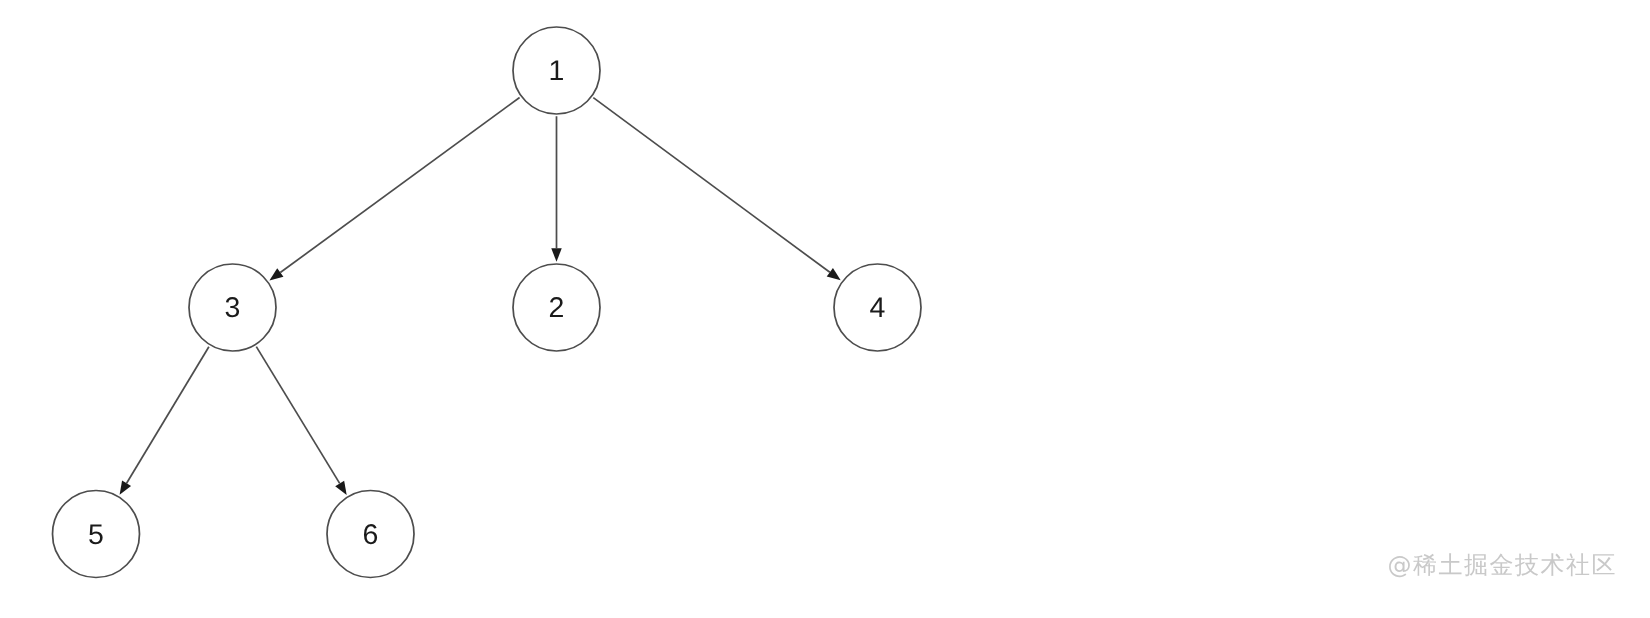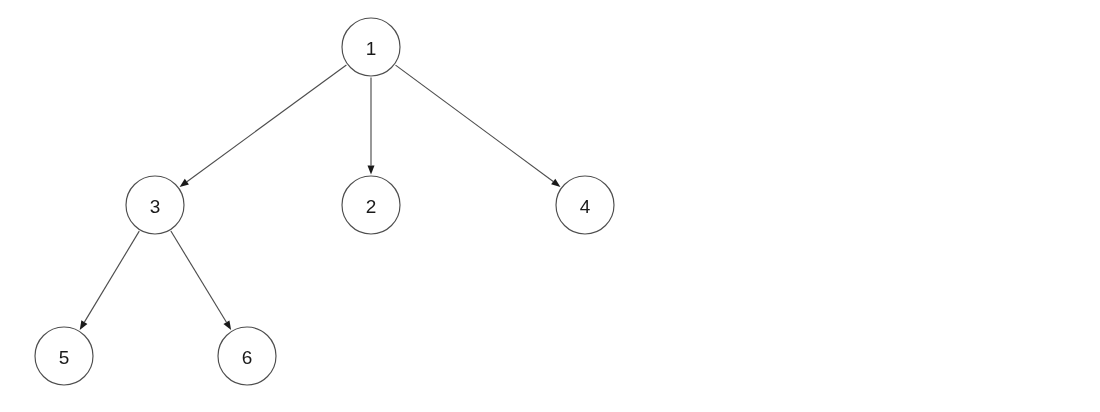--- a/index.html
+++ b/index.html
@@ -107,14 +107,15 @@
           <circle class="node-circle" cx="64" cy="356" r="29" fill="#ffffff" stroke="#4d4d4d" stroke-width="1.15"></circle>
           <text class="node-label" x="64" y="357" fill="#1a1a1a">5</text>
         </g>
         <g>
           <circle class="node-circle" cx="247" cy="356" r="29" fill="#ffffff" stroke="#4d4d4d" stroke-width="1.15"></circle>
           <text class="node-label" x="247" y="357" fill="#1a1a1a">6</text>
         </g>
       </g>
   </svg>
 
+  <div class="watermark" style="left: 925px; top: 367px; color: rgb(201, 201, 201);">@稀土掘金技术社区</div>
 
 </div>
 
 </body></html>

